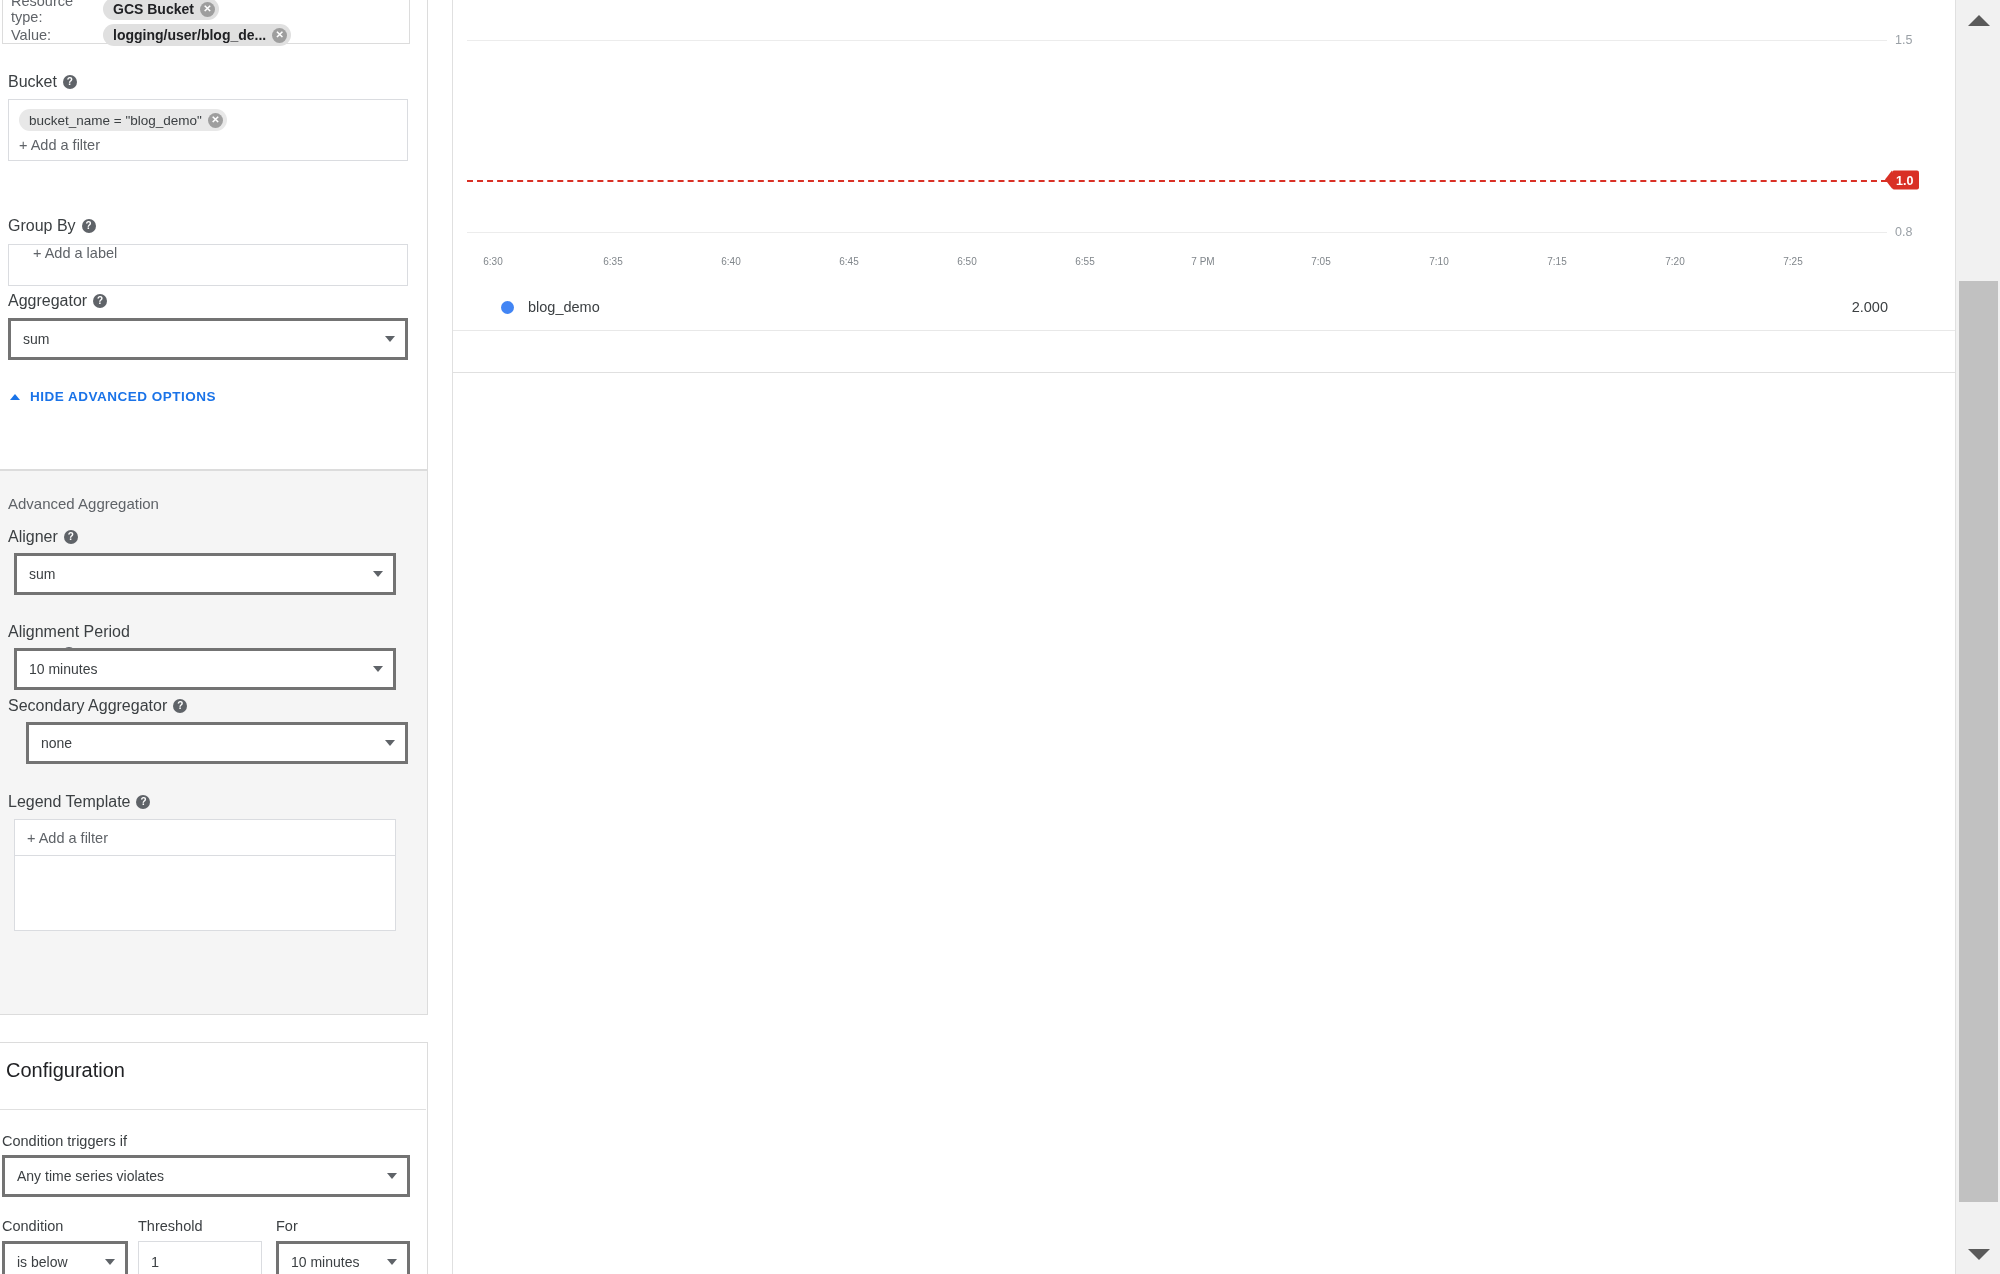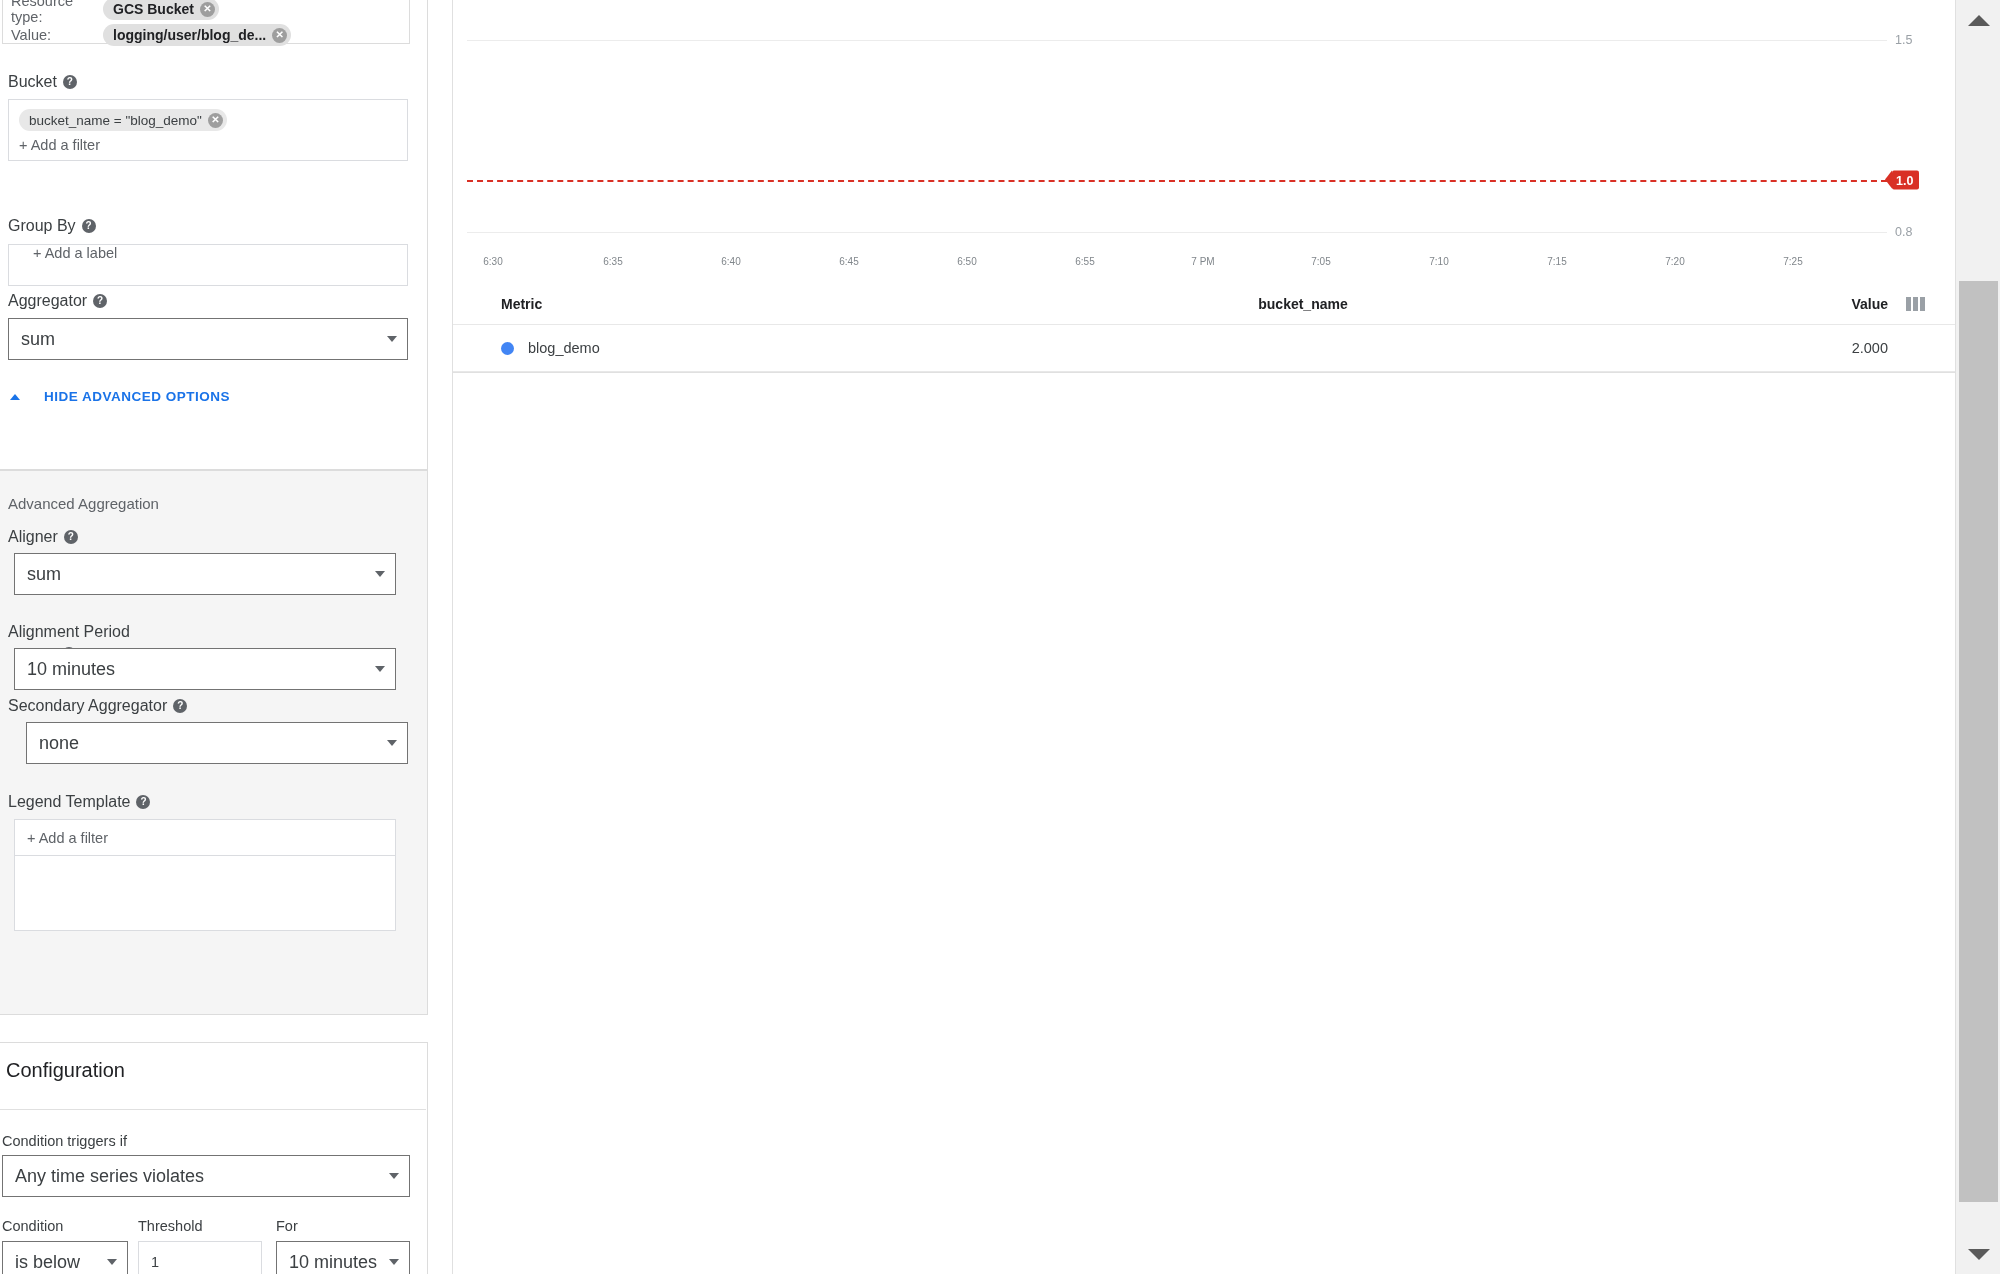--- a/index.html
+++ b/index.html
@@ -155,42 +155,42 @@
     font-size: 13.5px;
     color: #3c4043;
   }
 
   .placeholder {
     font-size: 14.5px;
     color: #5f6368;
   }
 
   .select {
-    border: 1px solid #737373;
+    border: 3px solid #737373;
     background: #ffffff;
     box-sizing: border-box;
     display: flex;
     align-items: center;
     justify-content: space-between;
     padding: 0 10px 0 12px;
-    font-size: 18px;
+    font-size: 14px;
     color: #3c4043;
     cursor: pointer;
   }
   .caret {
     width: 0; height: 0;
     border-left: 5px solid transparent;
     border-right: 5px solid transparent;
     border-top: 6px solid #5f6368;
   }
 
   .link-btn {
     display: inline-flex;
     align-items: center;
-    gap: 24px;
+    gap: 10px;
     color: #1a73e8;
     font-size: 13.5px;
     font-weight: 700;
     letter-spacing: .5px;
     cursor: pointer;
   }
   .chev-up {
     width: 0; height: 0;
     border-left: 5px solid transparent;
     border-right: 5px solid transparent;
@@ -522,32 +522,20 @@
         <div class="xtick" style="left:618px;">6:55</div>
         <div class="xtick" style="left:736px;">7 PM</div>
         <div class="xtick" style="left:854px;">7:05</div>
         <div class="xtick" style="left:972px;">7:10</div>
         <div class="xtick" style="left:1090px;">7:15</div>
         <div class="xtick" style="left:1208px;">7:20</div>
         <div class="xtick" style="left:1326px;">7:25</div>
       </div>
 
       <div class="legend">
-        <div class="legend-head">
-          <div class="col-metric" style="padding-left:48px;">Metric</div>
-          <div class="col-bucket">bucket_name</div>
-          <div class="col-value">Value</div>
-          <div class="col-icon">
-            <span class="cols-icon">
-                <i></i>
-                <i></i>
-                <i></i>
-              </span>
-          </div>
-        </div>
         <div class="legend-row">
           <div class="col-metric">
             <span class="dot"></span>
             <span>blog_demo</span>
           </div>
           <div class="col-bucket"></div>
           <div class="col-value">2.000</div>
           <div class="col-icon"></div>
         </div>
       </div>

